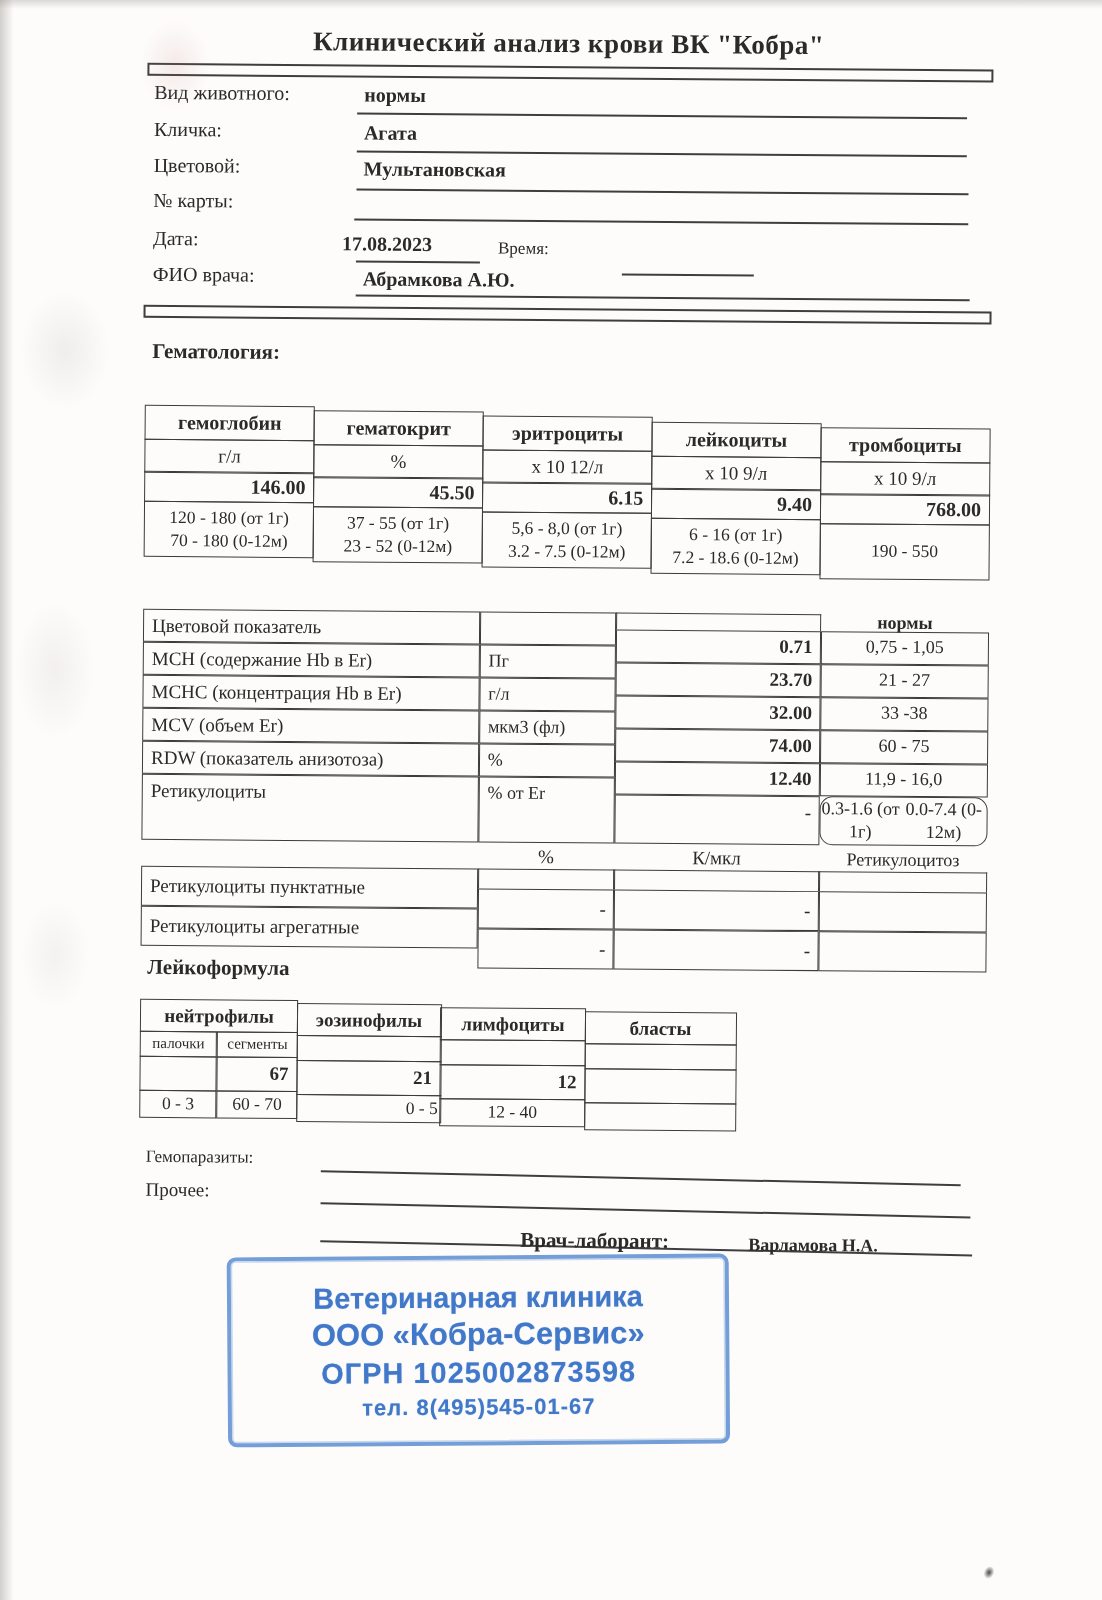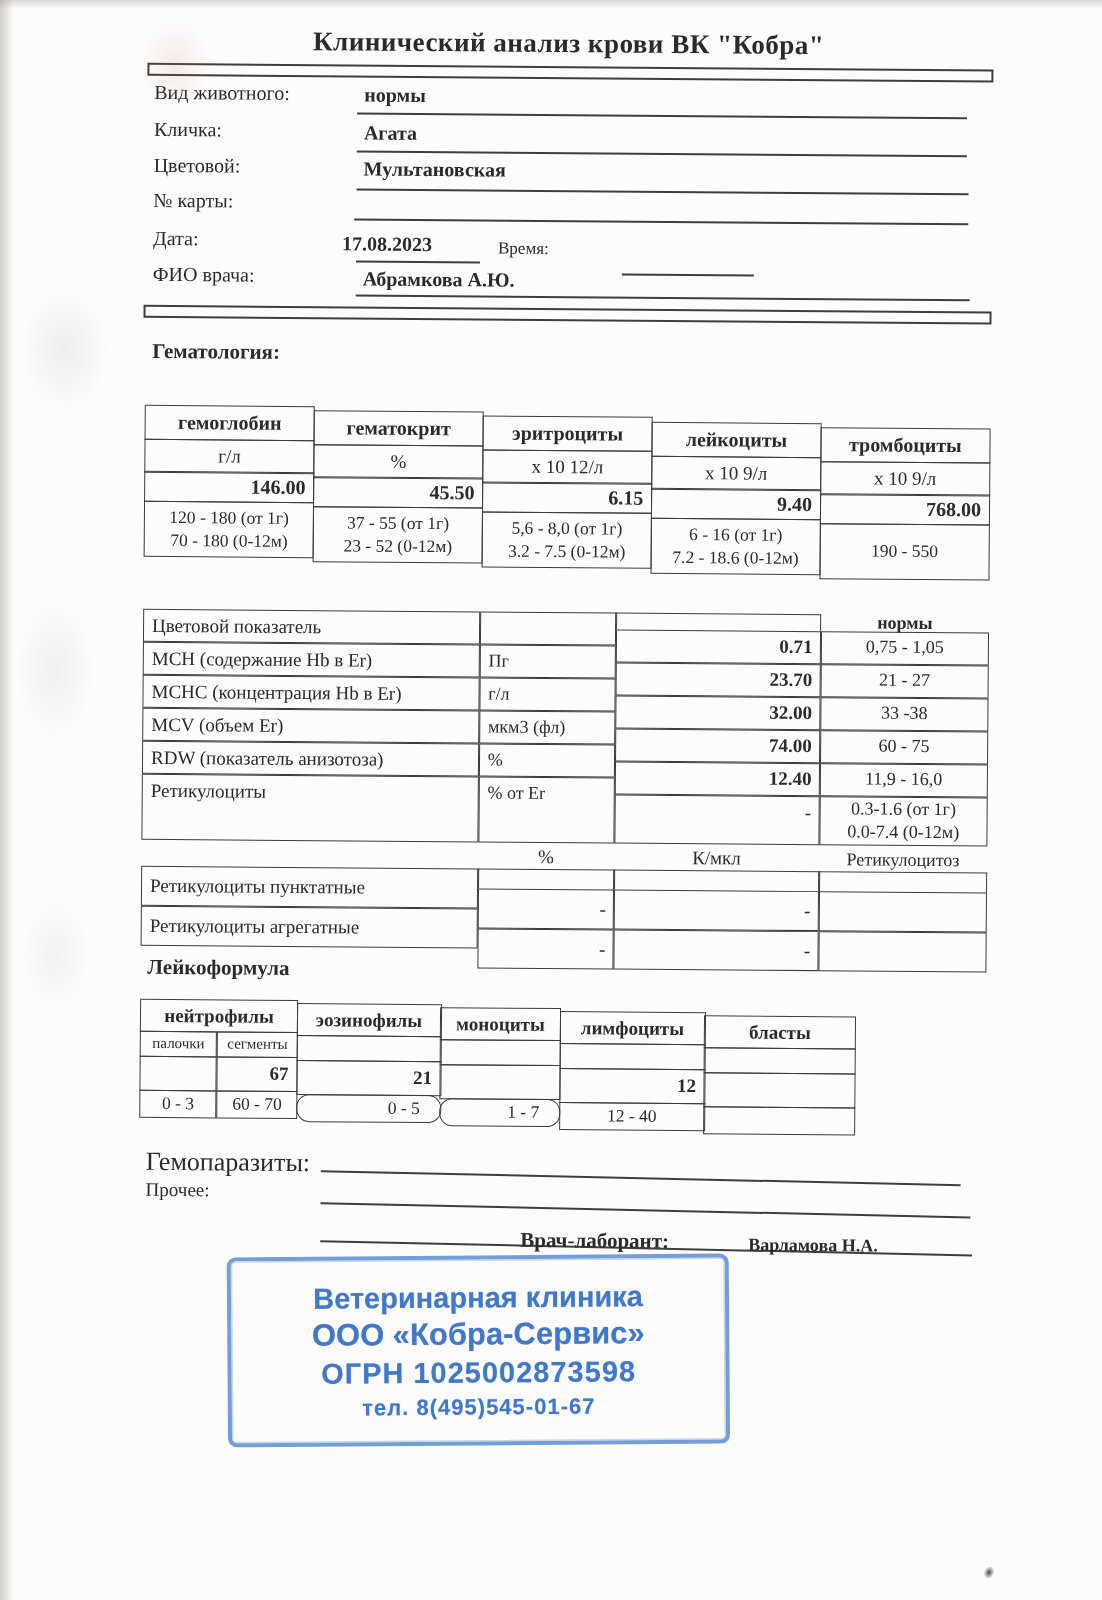--- a/index.html
+++ b/index.html
@@ -69,21 +69,21 @@
   .t4g { display:grid; grid-template-rows:33px 25px 34px 27px; }
   .t4g + .t4g { margin-left:-1.5px; }
   .t4g.duo { grid-template-columns:49% 51%; }
   .t4g.solo { grid-template-columns:100%; }
   .t4 .cell { border:1.5px solid #3c3c3c; margin-top:-1.5px; box-sizing:border-box;
     display:flex; align-items:center; justify-content:center; }
   .t4 .hd { font-weight:bold; font-size:19px; margin-top:0; }
   .t4 .sub { font-size:15px; }
   .t4 .val { font-weight:bold; font-size:19px; justify-content:flex-end; padding-right:8px; }
   .t4 .rng { font-size:17.5px; }
-  .t4 .r-end { justify-content:flex-end; padding-right:20px;border-radius:13px; }
+  .t4 .r-end { justify-content:flex-end; padding-right:2px; }
   .t4g:nth-child(2){ transform:translateY(3px); }
   .t4g:nth-child(3){ transform:translateY(6px); }
   .t4g:nth-child(4){ transform:translateY(9px); }
   .t4g:nth-child(5){ transform:translateY(12px); }
   .t4g:nth-child(6){ transform:translateY(15px); }
   .duo .span2 { grid-column:1 / 3; }
 
   .siglabel { position:absolute; font-size:21px; font-weight:bold; }
   .signame  { position:absolute; font-size:18px; font-weight:bold; }
 
@@ -214,21 +214,21 @@
       <div class="g gval" style="grid-area:8/3/10/4;">74.00</div>
       <div class="g gval" style="grid-area:10/3/12/4;">12.40</div>
       <div class="g gval top-al" style="grid-area:12/3/15/4;">-</div>
 
       <div class="nb ghead" style="grid-area:1/4/2/5;">нормы</div>
       <div class="g gnorm" style="grid-area:2/4/4/5;">0,75 - 1,05</div>
       <div class="g gnorm" style="grid-area:4/4/6/5;">21 - 27</div>
       <div class="g gnorm" style="grid-area:6/4/8/5;">33 -38</div>
       <div class="g gnorm" style="grid-area:8/4/10/5;">60 - 75</div>
       <div class="g gnorm" style="grid-area:10/4/12/5;">11,9 - 16,0</div>
-      <div class="g gnorm" style="grid-area:12/4/15/5; flex-direction:column; justify-content:center;">
+      <div class="g gnorm" style="grid-area:12/4/15/5; justify-content:center;border-radius:13px;">
         <span>0.3-1.6 (от 1г)</span>
         <span>0.0-7.4 (0-12м)</span>
       </div>
     </div>
 
     <div class="grid t3">
       <div class="nb ghead" style="grid-area:1/2/2/3; font-weight:normal; font-size:19px;">%</div>
       <div class="nb ghead" style="grid-area:1/3/2/4; font-weight:normal; font-size:19px;">К/мкл</div>
       <div class="nb ghead" style="grid-area:1/4/2/5; font-weight:normal; font-size:18px;">Ретикулоцитоз</div>
 
@@ -259,41 +259,35 @@
         <div class="cell val">67</div>
         <div class="cell rng">0 - 3</div>
         <div class="cell rng">60 - 70</div>
       </div>
       <div class="t4g solo" style="width:145px;">
         <div class="cell hd">эозинофилы</div>
         <div class="cell"></div>
         <div class="cell val">21</div>
         <div class="cell rng r-end">0 - 5</div>
       </div>
-      <div class="t4g solo" style="width:121px;">
-        <div class="cell hd">моноциты</div>
-        <div class="cell"></div>
-        <div class="cell val"></div>
-        <div class="cell rng r-end">1 - 7</div>
-      </div>
       <div class="t4g solo" style="width:146px;">
         <div class="cell hd">лимфоциты</div>
         <div class="cell"></div>
         <div class="cell val">12</div>
         <div class="cell rng">12 - 40</div>
       </div>
       <div class="t4g solo" style="width:152px;">
         <div class="cell hd">бласты</div>
         <div class="cell"></div>
         <div class="cell val"></div>
         <div class="cell rng"></div>
       </div>
     </div>
 
-    <div class="flabel" style="left:155px; top:1150px; font-size:26px;">Гемопаразиты:</div>
+    <div class="flabel" style="left:155px; top:1150px; font-size:17px;">Гемопаразиты:</div>
     <div class="uline tilt" style="left:330px; top:1172px; width:640px;"></div>
     <div class="flabel" style="left:155px; top:1182px; font-size:19px;">Прочее:</div>
     <div class="uline tilt" style="left:330px; top:1204px; width:650px;"></div>
     <div class="uline tilt" style="left:330px; top:1242px; width:652px;"></div>
 
     <div class="siglabel" style="left:530px; top:1228px;">Врач-лаборант:</div>
     <div class="signame" style="left:758px; top:1233px;">Варламова Н.А.</div>
 
     <div class="stamp">
       <div class="s1">Ветеринарная клиника</div>

